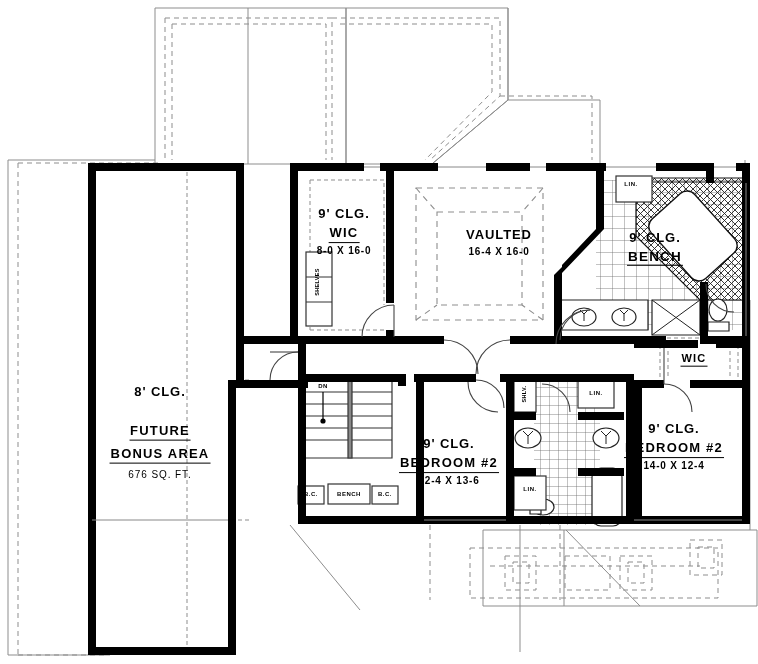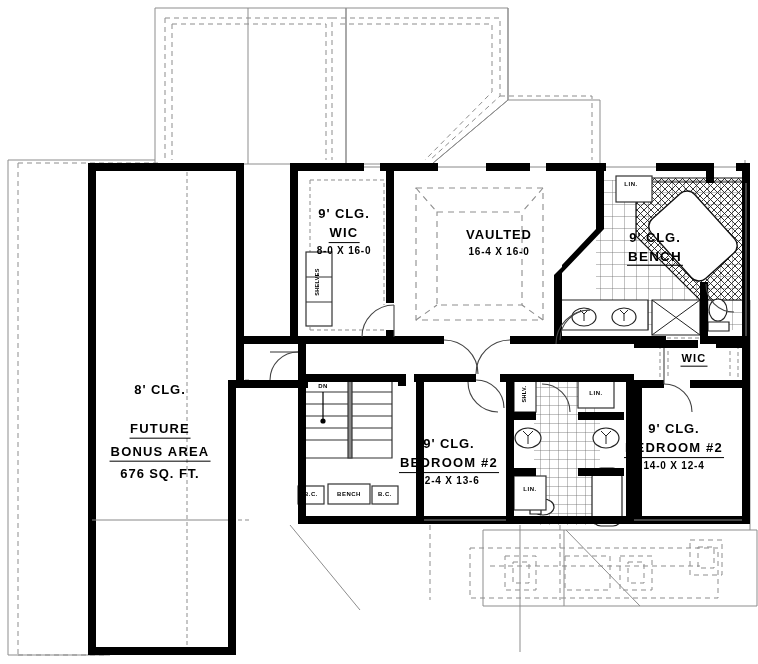--- a/index.html
+++ b/index.html
@@ -44,22 +44,22 @@
     line-height:1.3;
   }
   .lbl .dim{
     font-size:10px;
     font-weight:700;
     letter-spacing:0.8px;
     line-height:1.4;
     margin-top:1px;
   }
   .lbl .sub{
-    font-size:13px;
-    font-weight:700;
+    font-size:10px;
+    font-weight:400;
     letter-spacing:0.9px;
     line-height:1.3;
   }
   .tiny{
     position:absolute;
     font-size:6px;
     font-weight:700;
     letter-spacing:0.5px;
     color:#000;
     white-space:nowrap;

